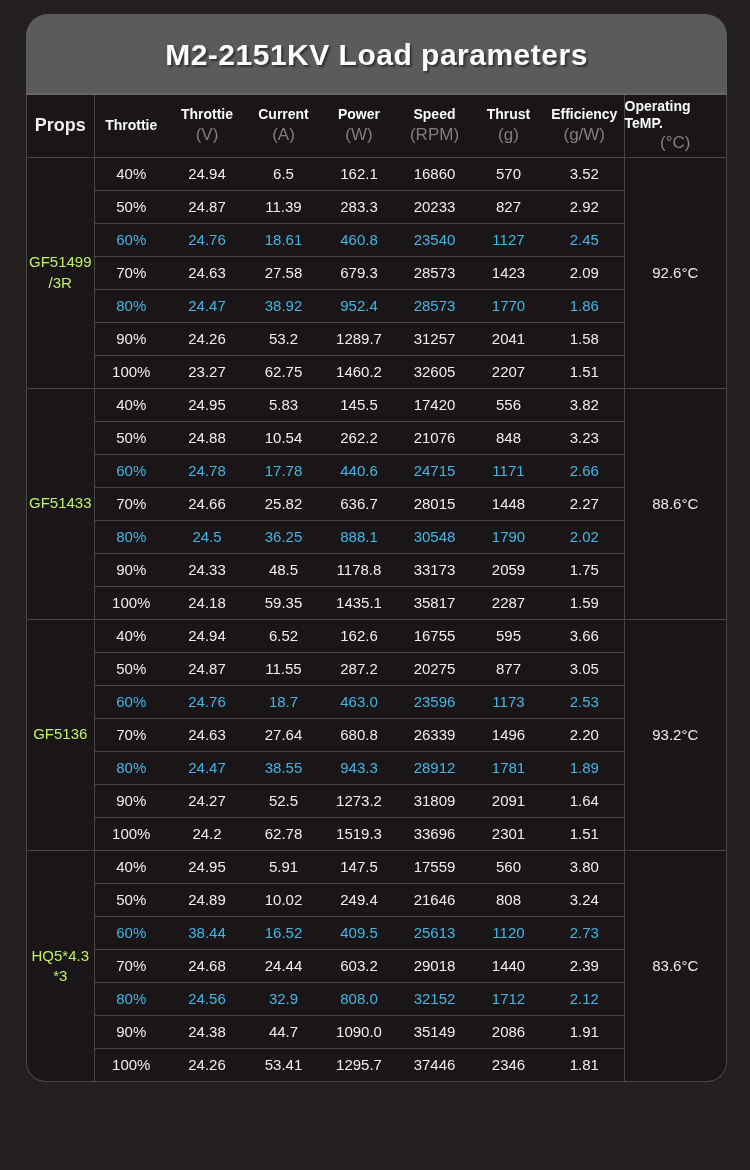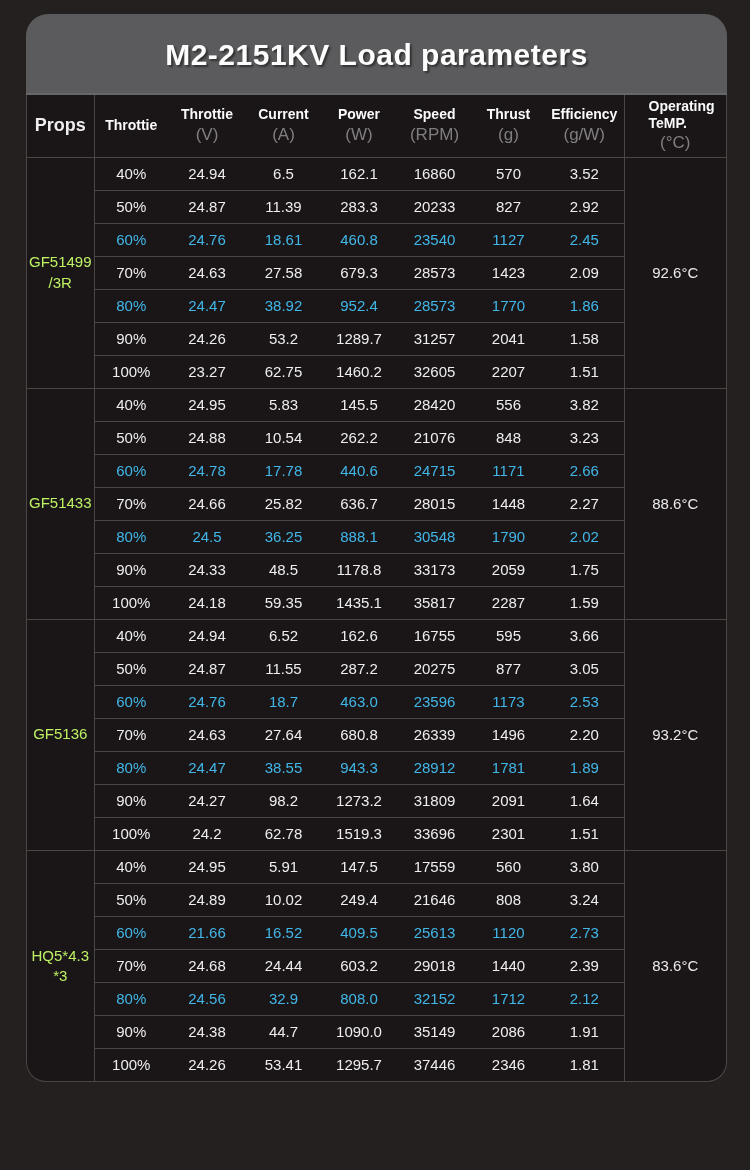--- a/index.html
+++ b/index.html
@@ -33,21 +33,21 @@
   tbody tr{height:33px;}
   th,td{
     text-align:center;vertical-align:middle;padding:0;
     color:#efedee;font-size:15px;font-weight:normal;
   }
   thead th{border-bottom:1px solid var(--line,#4a4644);}
   thead th.props-col{border-right:1px solid var(--line,#4a4644);font-weight:bold;font-size:18px;}
   thead th.temp-col{border-left:1px solid var(--line,#4a4644);}
   .hlabel{font-weight:bold;font-size:14px;color:#fbfbfb;line-height:1.2;}
   .hunit{font-size:17px;color:var(--unit-gray,#807e81);line-height:1.25;margin-top:1px;}
-  .oplabel{display:inline-block;text-align:left;margin-left:24px;}
+  .oplabel{display:inline-block;text-align:left;}
   td.mid{border-bottom:1px solid var(--line,#4a4644);}
   td.props-cell{
     border-right:1px solid var(--line,#4a4644);
     border-bottom:1px solid var(--line,#4a4644);
     font-size:15px;line-height:1.35;color:#bef264;
   }
   td.temp-cell{
     border-left:1px solid var(--line,#4a4644);
     border-bottom:1px solid var(--line,#4a4644);
     font-size:15px;color:#eceaea;margin-left:8px;
@@ -185,21 +185,21 @@
             <td class="mid">1.51</td>
           </tr>
           <tr>
             <td class="props-cell" rowspan="7">
               <div>GF51433</div>
             </td>
             <td class="mid">40%</td>
             <td class="mid">24.95</td>
             <td class="mid">5.83</td>
             <td class="mid">145.5</td>
-            <td class="mid">28420</td>
+            <td class="mid">17420</td>
             <td class="mid">556</td>
             <td class="mid">3.82</td>
             <td class="temp-cell" rowspan="7">88.6°C</td>
           </tr>
           <tr>
             <td class="mid">50%</td>
             <td class="mid">24.88</td>
             <td class="mid">10.54</td>
             <td class="mid">262.2</td>
             <td class="mid">21076</td>
@@ -296,21 +296,21 @@
             <td class="mid hl">24.47</td>
             <td class="mid hl">38.55</td>
             <td class="mid hl">943.3</td>
             <td class="mid hl">28912</td>
             <td class="mid hl">1781</td>
             <td class="mid hl">1.89</td>
           </tr>
           <tr>
             <td class="mid">90%</td>
             <td class="mid">24.27</td>
-            <td class="mid">98.2</td>
+            <td class="mid">52.5</td>
             <td class="mid">1273.2</td>
             <td class="mid">31809</td>
             <td class="mid">2091</td>
             <td class="mid">1.64</td>
           </tr>
           <tr class="grp-last">
             <td class="mid">100%</td>
             <td class="mid">24.2</td>
             <td class="mid">62.78</td>
             <td class="mid">1519.3</td>
@@ -336,21 +336,21 @@
             <td class="mid">50%</td>
             <td class="mid">24.89</td>
             <td class="mid">10.02</td>
             <td class="mid">249.4</td>
             <td class="mid">21646</td>
             <td class="mid">808</td>
             <td class="mid">3.24</td>
           </tr>
           <tr>
             <td class="mid hl">60%</td>
-            <td class="mid hl">21.66</td>
+            <td class="mid hl">38.44</td>
             <td class="mid hl">16.52</td>
             <td class="mid hl">409.5</td>
             <td class="mid hl">25613</td>
             <td class="mid hl">1120</td>
             <td class="mid hl">2.73</td>
           </tr>
           <tr>
             <td class="mid">70%</td>
             <td class="mid">24.68</td>
             <td class="mid">24.44</td>

